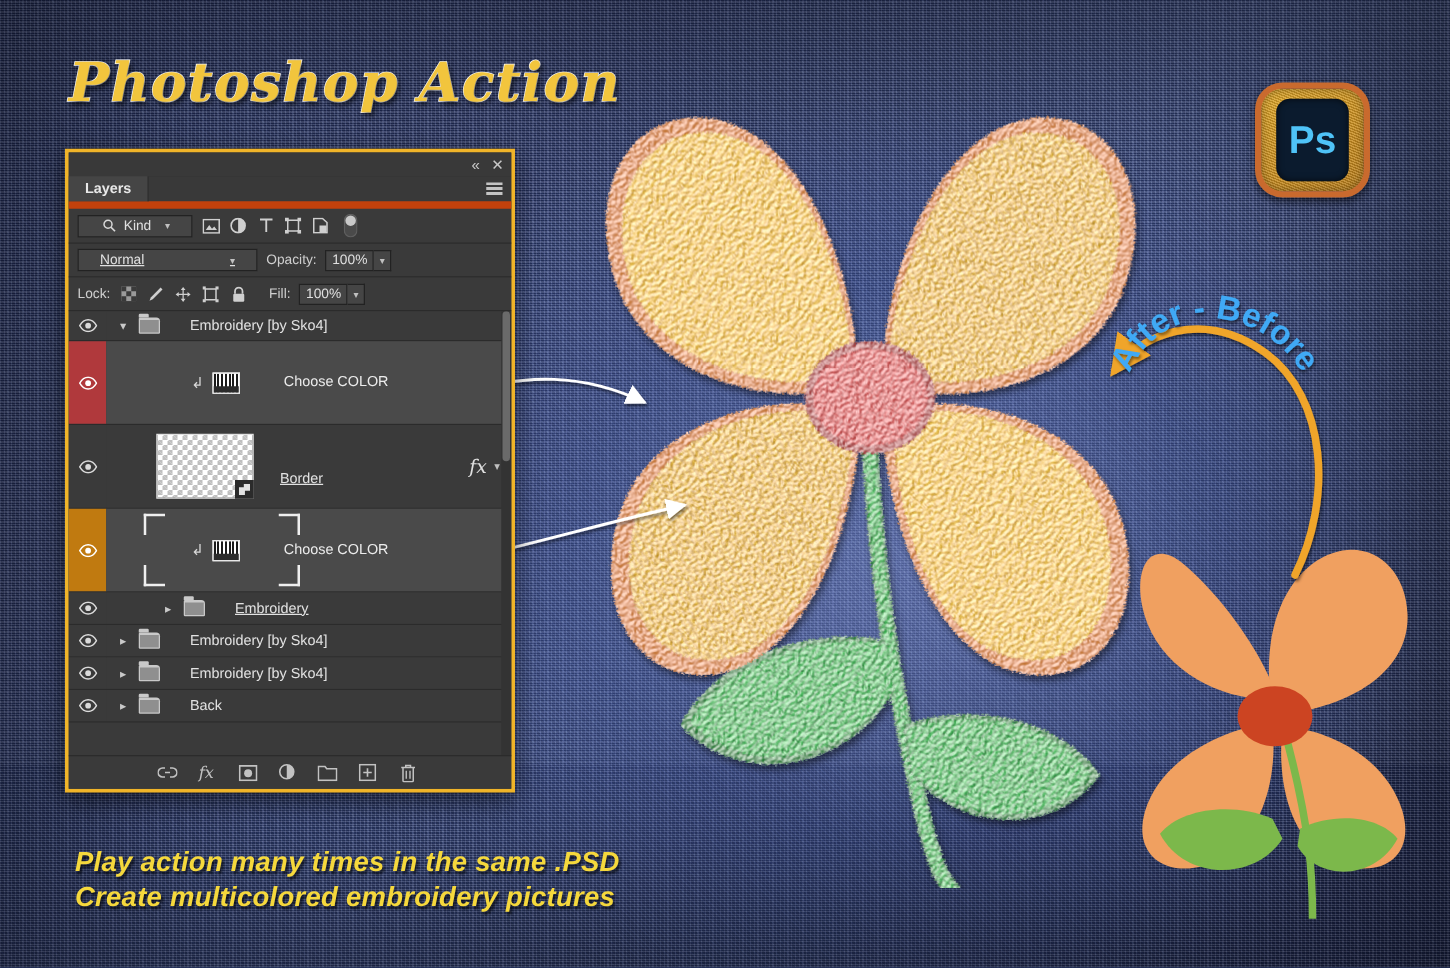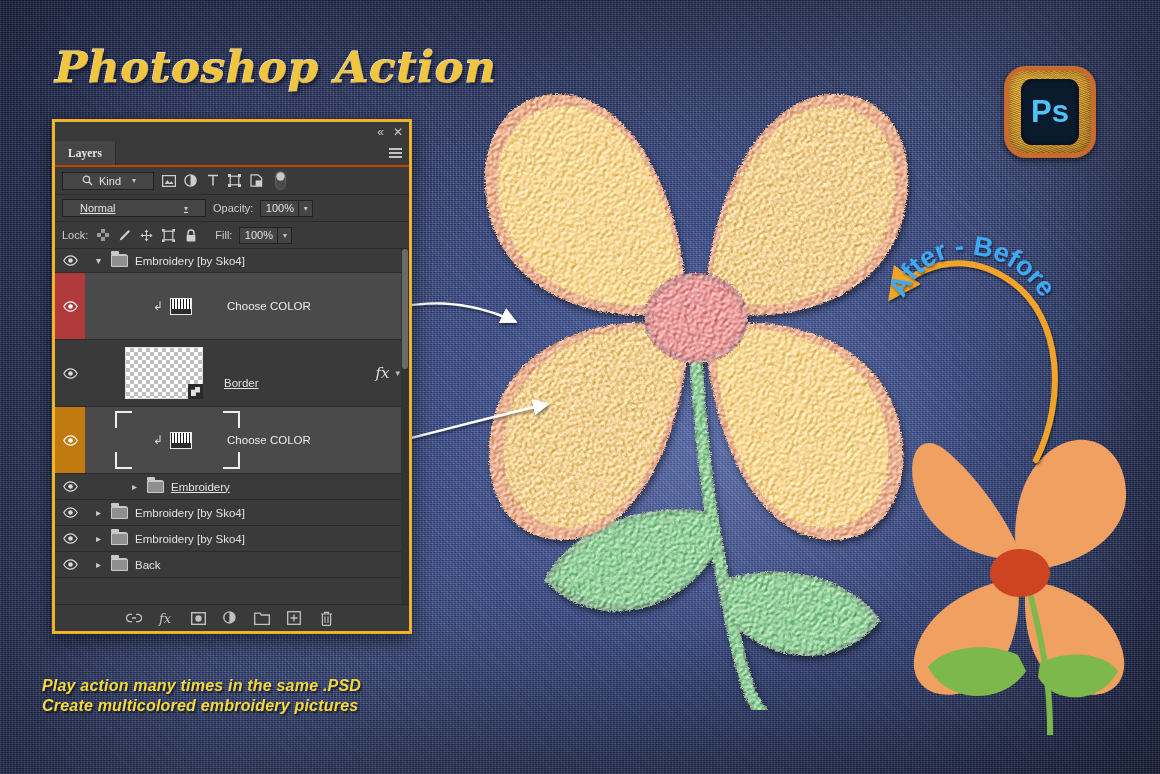--- a/index.html
+++ b/index.html
@@ -31,22 +31,22 @@
     font-family:"DejaVu Serif", serif;
     font-style:italic; font-weight:bold; font-size:43px;
     color:#F2C53D; letter-spacing:1px; white-space:nowrap;
     -webkit-text-stroke:1.1px #ffffff;
     paint-order:stroke fill;
     text-shadow:2px 3px 4px rgba(0,0,0,0.55);
   }
 
   
   #caption{
-    position:absolute; left:42px; top:676px;
-    font-style:italic; font-weight:bold; font-size:16px;
+    position:absolute; left:60px; top:676px;
+    font-style:italic; font-weight:bold; font-size:22px;
     color:#F5D83C; line-height:1.28; letter-spacing:0.2px;
     text-shadow:1.5px 2px 2px rgba(0,0,0,0.6);
   }
 
   
   #ps-badge{
     position:absolute; left:1004px; top:66px; width:92px; height:92px;
     border-radius:22px;
     background:
       repeating-linear-gradient(22deg, rgba(255,255,255,0.14) 0 1px, rgba(0,0,0,0.14) 1px 2px),
@@ -64,21 +64,21 @@
 
   
   #panel{
     position:absolute; left:52px; top:119px; width:360px; height:515px;
     background:#2F2F2F; border:3px solid #F0B429;
     box-shadow:0 6px 20px rgba(0,0,0,0.55);
     font-size:11.5px; color:#D6D6D6; display:flex; flex-direction:column;
   }
   .pn-titlebar{height:19px;background:#393939;display:flex;align-items:center;justify-content:flex-end;padding-right:6px;gap:9px;flex:0 0 auto;}
   .pn-ctl{color:#C8C8C8;font-size:12px;line-height:1;cursor:pointer;}
-  .pn-tabrow{height:26px;background:#393939;display:flex;align-items:stretch;position:relative;flex:0 0 auto;border-bottom:2px solid #c2410c;font-family:Liberation Serif, serif;}
+  .pn-tabrow{height:26px;background:#393939;display:flex;align-items:stretch;position:relative;flex:0 0 auto;border-bottom:6px solid #c2410c;}
   .pn-tab{background:#454545;color:#E8E8E8;font-weight:bold;font-size:11.5px;display:flex;align-items:center;padding:0 13px;border-right:1px solid #2c2c2c;}
   .pn-burger{position:absolute;right:7px;top:50%;transform:translateY(-50%);width:13px;height:10px;
     background:repeating-linear-gradient(180deg,#C4C4C4 0 2px, transparent 2px 4px);}
 
   .pn-row{display:flex;align-items:center;gap:7px;padding:0 7px;flex:0 0 auto;background:#3A3A3A;border-bottom:1px solid #2b2b2b;}
   .r-filter{height:28px;}
   .r-blend{height:27px;}
   .r-lock{height:27px;}
 
   .sel{
@@ -94,21 +94,21 @@
 
   .ic{width:15px;height:15px;display:inline-flex;align-items:center;justify-content:center;color:#CFCFCF;flex:0 0 auto;}
   .ic svg{display:block;}
 
   
   #layerlist{flex:1 1 auto;position:relative;overflow:hidden;background:#3A3A3A;}
   .lrow{display:flex;align-items:stretch;border-bottom:1px solid #2b2b2b;position:relative;}
   .eye{width:30px;flex:0 0 auto;display:flex;align-items:center;justify-content:center;background:#3A3A3A;}
   .eye svg{display:block;}
   .lbody{flex:1 1 auto;display:flex;align-items:center;gap:7px;padding-left:8px;background:#3A3A3A;position:relative;}
-  .lname{font-size:11.5px;color:#E2E2E2;}
+  .lname{font-size:11.5px;color:#E2E2E2;margin-left:17px;}
   .lname.ul{text-decoration:underline;}
   .twisty{font-size:10px;color:#C9C9C9;width:11px;text-align:center;}
   .folder{width:17px;height:13px;background:#C9C9C9;border-radius:1px 3px 1px 1px;position:relative;flex:0 0 auto;}
   .folder:before{content:"";position:absolute;left:0;top:-3px;width:8px;height:3px;background:#C9C9C9;border-radius:1px 1px 0 0;}
   .folder:after{content:"";position:absolute;left:1px;top:2px;right:1px;bottom:1px;background:#8F8F8F;}
 
   .h-group{height:24px;}
   .h-tall{height:67px;}
   .h-std{height:26px;}
 

